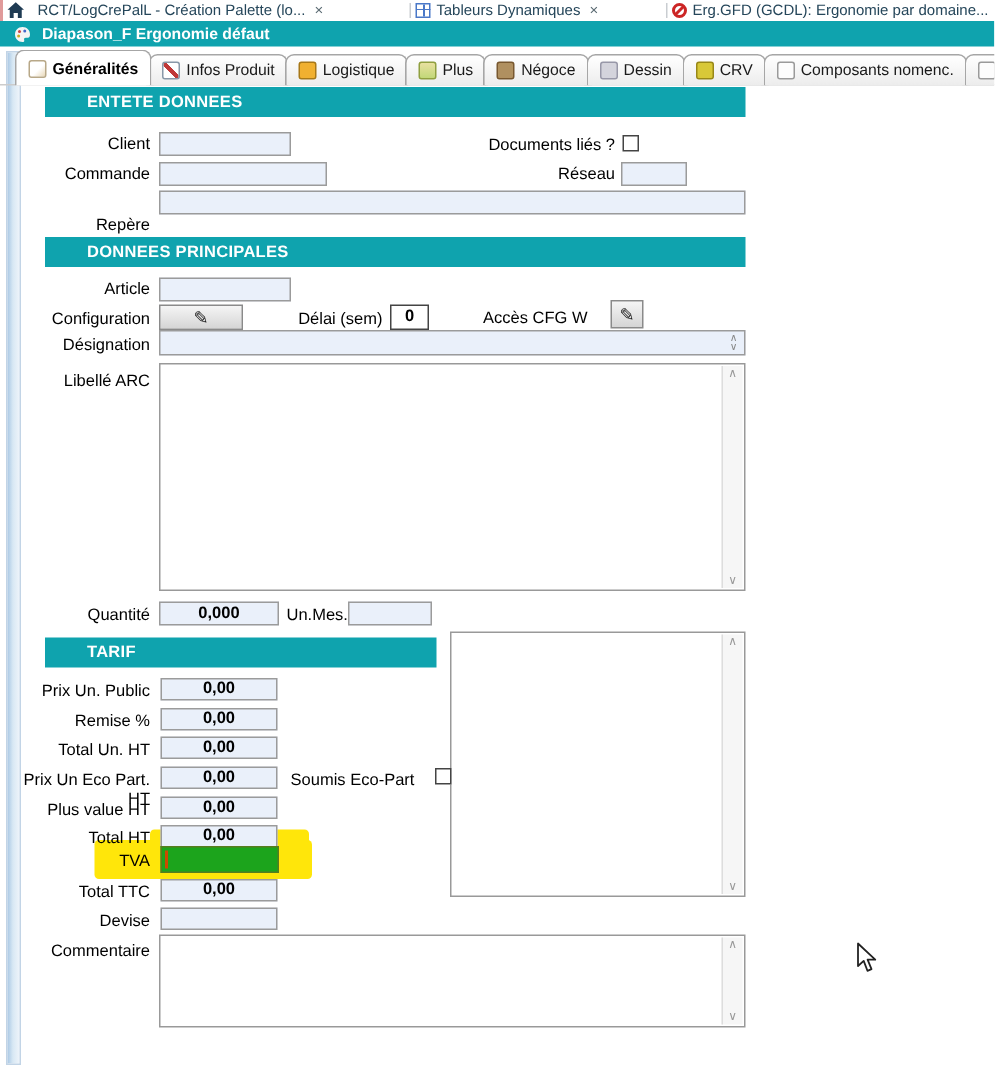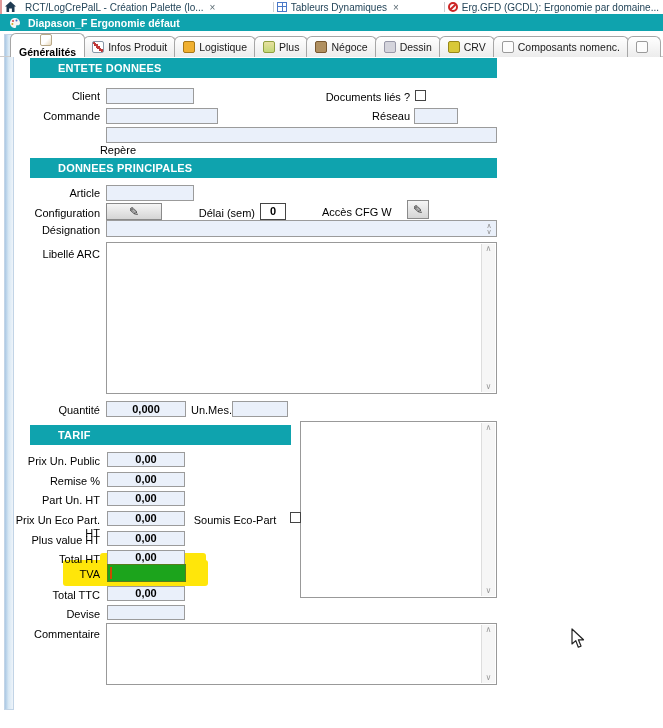--- a/index.html
+++ b/index.html
@@ -26,21 +26,21 @@
         display:flex;align-items:center;color:#fff;font-size:10.5px;font-weight:bold;}
   .abar svg{margin:0 7px 0 9px;flex:none;}
 
   
   .tabline{position:absolute;top:56px;left:0;width:663px;height:1px;background:#cccccc;z-index:2;}
   .tabs{position:absolute;top:33px;left:10px;width:700px;height:24px;display:flex;
         align-items:flex-end;z-index:3;}
   .atab{height:21px;display:flex;align-items:center;padding:0 8px;box-sizing:border-box;
         background:linear-gradient(#ffffff,#ececec);border:1px solid #a6a6a6;border-bottom:none;
         border-radius:6px 6px 0 0;margin-right:-2px;font-size:10.5px;color:#1a1a1a;white-space:nowrap;}
-  .atab.active{height:24px;background:#fff;font-weight:bold;z-index:4;color:#000;flex-direction:column;}
+  .atab.active{height:24px;background:#fff;font-weight:bold;z-index:4;color:#000;}
   .ticon{width:12px;height:12px;margin-right:4px;border-radius:2px;box-sizing:border-box;
          display:inline-block;flex:none;}
   .i-gen{background:linear-gradient(135deg,#ffffff 55%,#e8d8b8);border:1px solid #b8a888;}
   .i-infos{background:linear-gradient(45deg,transparent 40%,#c03838 40%,#c03838 60%,transparent 60%),#fff;
            border:1px solid #8898a8;}
   .i-log{background:#f0b030;border:1px solid #a87818;}
   .i-prix{background:linear-gradient(#e8e0a0,#c2d878);border:1px solid #90a040;}
   .i-neg{background:#b09060;border:1px solid #785830;}
   .i-des{background:#d4d4dc;border:1px solid #9898a8;}
   .i-crv{background:#d8c838;border:1px solid #988818;}
@@ -161,21 +161,21 @@
 
   <div class="lbl" style="left:290px;width:120px;top:91px;">Documents liés ?</div>
   <div class="chk" style="left:415px;top:90px;"></div>
 
   <div class="lbl" style="top:110px;">Commande</div>
   <div class="inp" style="left:106px;top:108px;width:112px;height:16px;"></div>
 
   <div class="lbl" style="left:340px;width:70px;top:110px;">Réseau</div>
   <div class="inp" style="left:414px;top:108px;width:44px;height:16px;"></div>
 
-  <div class="lbl" style="top:144px;margin-left:36px;">Repère</div>
+  <div class="lbl" style="top:144px;">Repère</div>
   <div class="inp" style="left:106px;top:127px;width:391px;height:16px;"></div>
 
   <div class="hdr" style="top:158px;width:467px;">DONNEES PRINCIPALES</div>
 
   <div class="lbl" style="top:187px;">Article</div>
   <div class="inp" style="left:106px;top:185px;width:88px;height:16px;"></div>
 
   <div class="lbl" style="top:207px;">Configuration</div>
   <div class="btn" style="left:106px;top:203px;width:56px;height:17px;">
     <span>✎</span>
@@ -224,21 +224,21 @@
 
   <div class="hl" style="left:100px;top:553px;width:106px;height:11px;"></div>
   <div class="hl" style="left:63px;top:560px;width:145px;height:26px;"></div>
 
   <div class="lbl" style="top:455px;">Prix Un. Public</div>
   <div class="inp vfield" style="left:107px;top:452px;width:78px;height:15px;">0,00</div>
 
   <div class="lbl" style="top:475px;text-align:right;">Remise %</div>
   <div class="inp vfield" style="left:107px;top:472px;width:78px;height:15px;">0,00</div>
 
-  <div class="lbl" style="top:494px;">Part Un. HT</div>
+  <div class="lbl" style="top:494px;">Total Un. HT</div>
   <div class="inp vfield" style="left:107px;top:491px;width:78px;height:15px;">0,00</div>
 
   <div class="lbl" style="top:514px;">Prix Un Eco Part. HT</div>
   <div class="inp vfield" style="left:107px;top:511px;width:78px;height:15px;">0,00</div>
   <div class="lbl" style="left:185px;width:100px;top:514px;text-align:center;">Soumis Eco-Part</div>
   <div class="chk" style="left:290px;top:512px;"></div>
 
   <div class="lbl" style="top:534px;">Plus value HT</div>
   <div class="inp vfield" style="left:107px;top:531px;width:78px;height:15px;">0,00</div>
 

